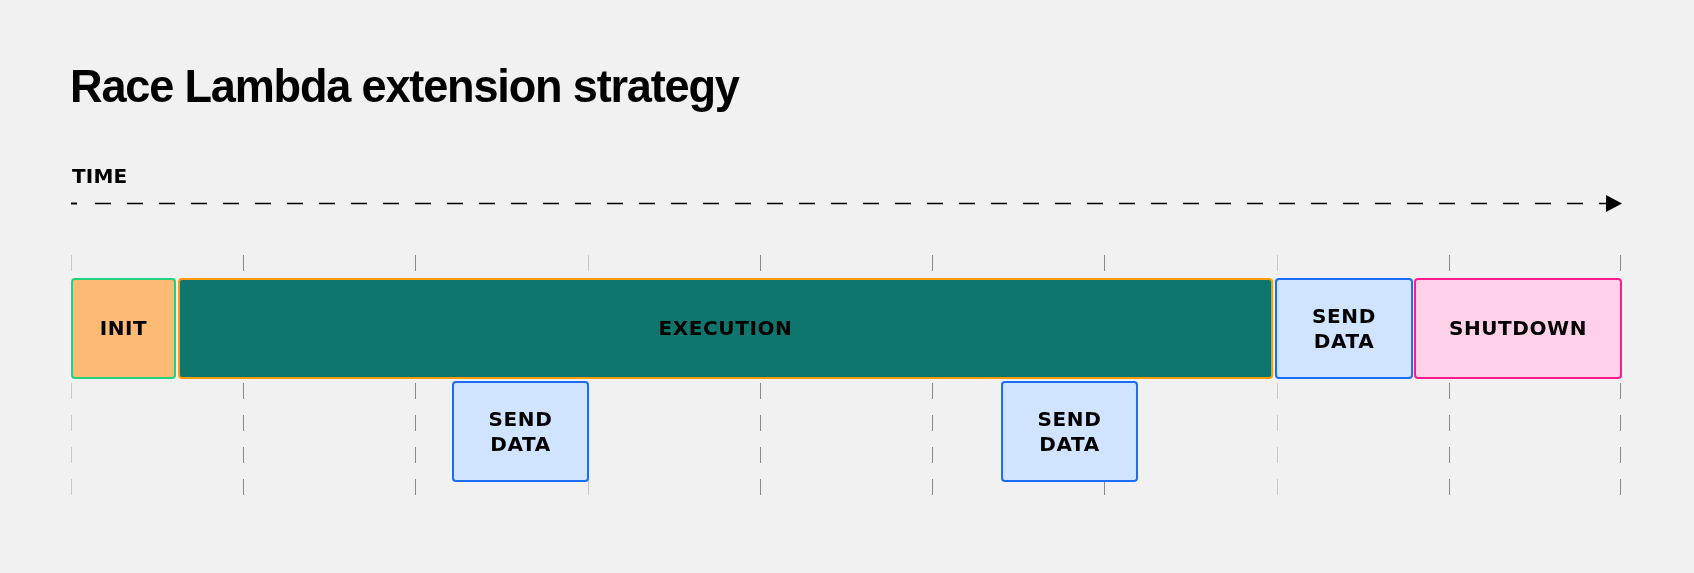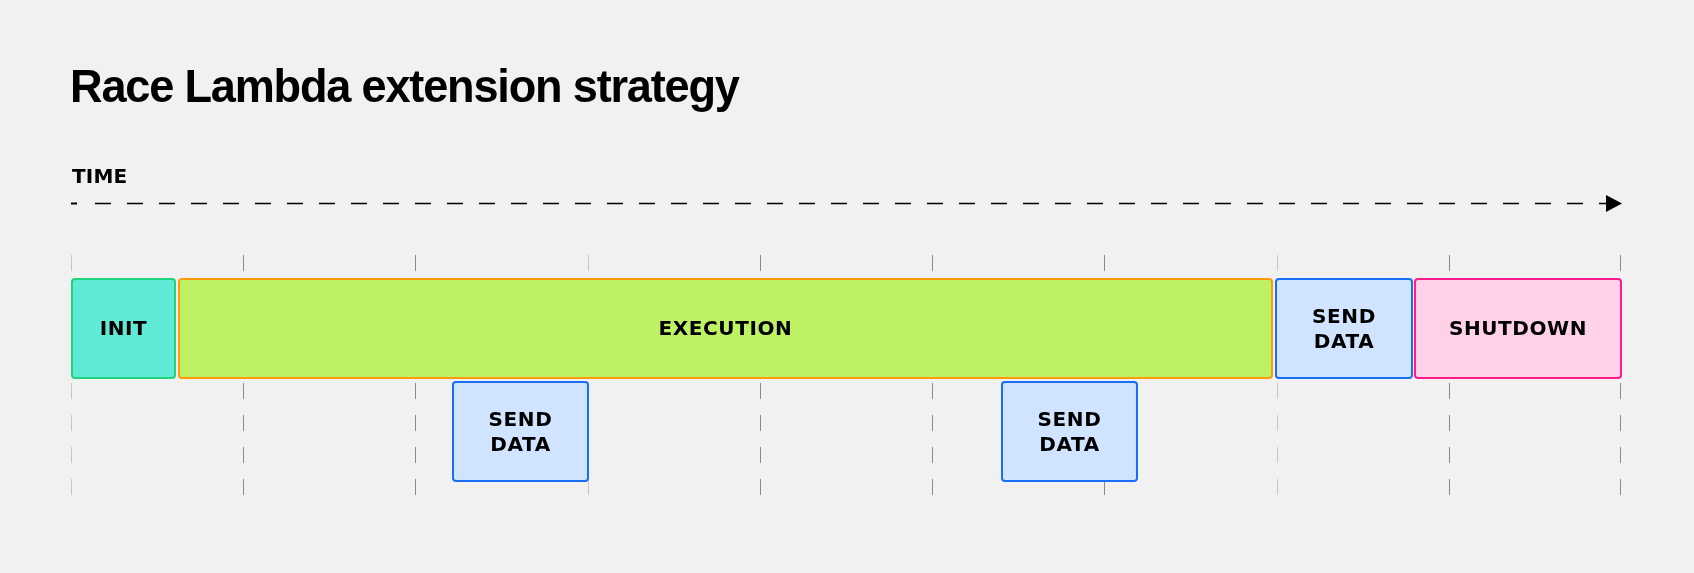--- a/index.html
+++ b/index.html
@@ -98,25 +98,25 @@
 <div class="grid-line" style="left:243px;"></div>
 <div class="grid-line" style="left:415px;"></div>
 <div class="grid-line light" style="left:588px;"></div>
 <div class="grid-line" style="left:760px;"></div>
 <div class="grid-line" style="left:932px;"></div>
 <div class="grid-line" style="left:1104px;"></div>
 <div class="grid-line light" style="left:1277px;"></div>
 <div class="grid-line" style="left:1449px;"></div>
 <div class="grid-line" style="left:1620px;"></div>
 
-<div class="phase" style="left:71px; top:278px; width:105px; height:101px; border-color:#22d37d; background:#5eead4;">
+<div class="phase" style="left:71px; top:278px; width:105px; height:101px; border-color:#22d37d; background:#fdba74;">
   <span class="label">INIT</span>
 </div>
 
-<div class="phase" style="left:178px; top:278px; width:1095px; height:101px; border-color:#ff9a0a; background:#bef264;">
+<div class="phase" style="left:178px; top:278px; width:1095px; height:101px; border-color:#ff9a0a; background:#0f766e;">
   <span class="label">EXECUTION</span>
 </div>
 
 <div class="phase" style="left:1275px; top:278px; width:138px; height:101px; border-color:#1a6ef5; background:#d0e3ff;">
   <span class="label">
     <span class="label">SEND</span>
     <span class="label">DATA</span>
   </span>
 </div>
 

